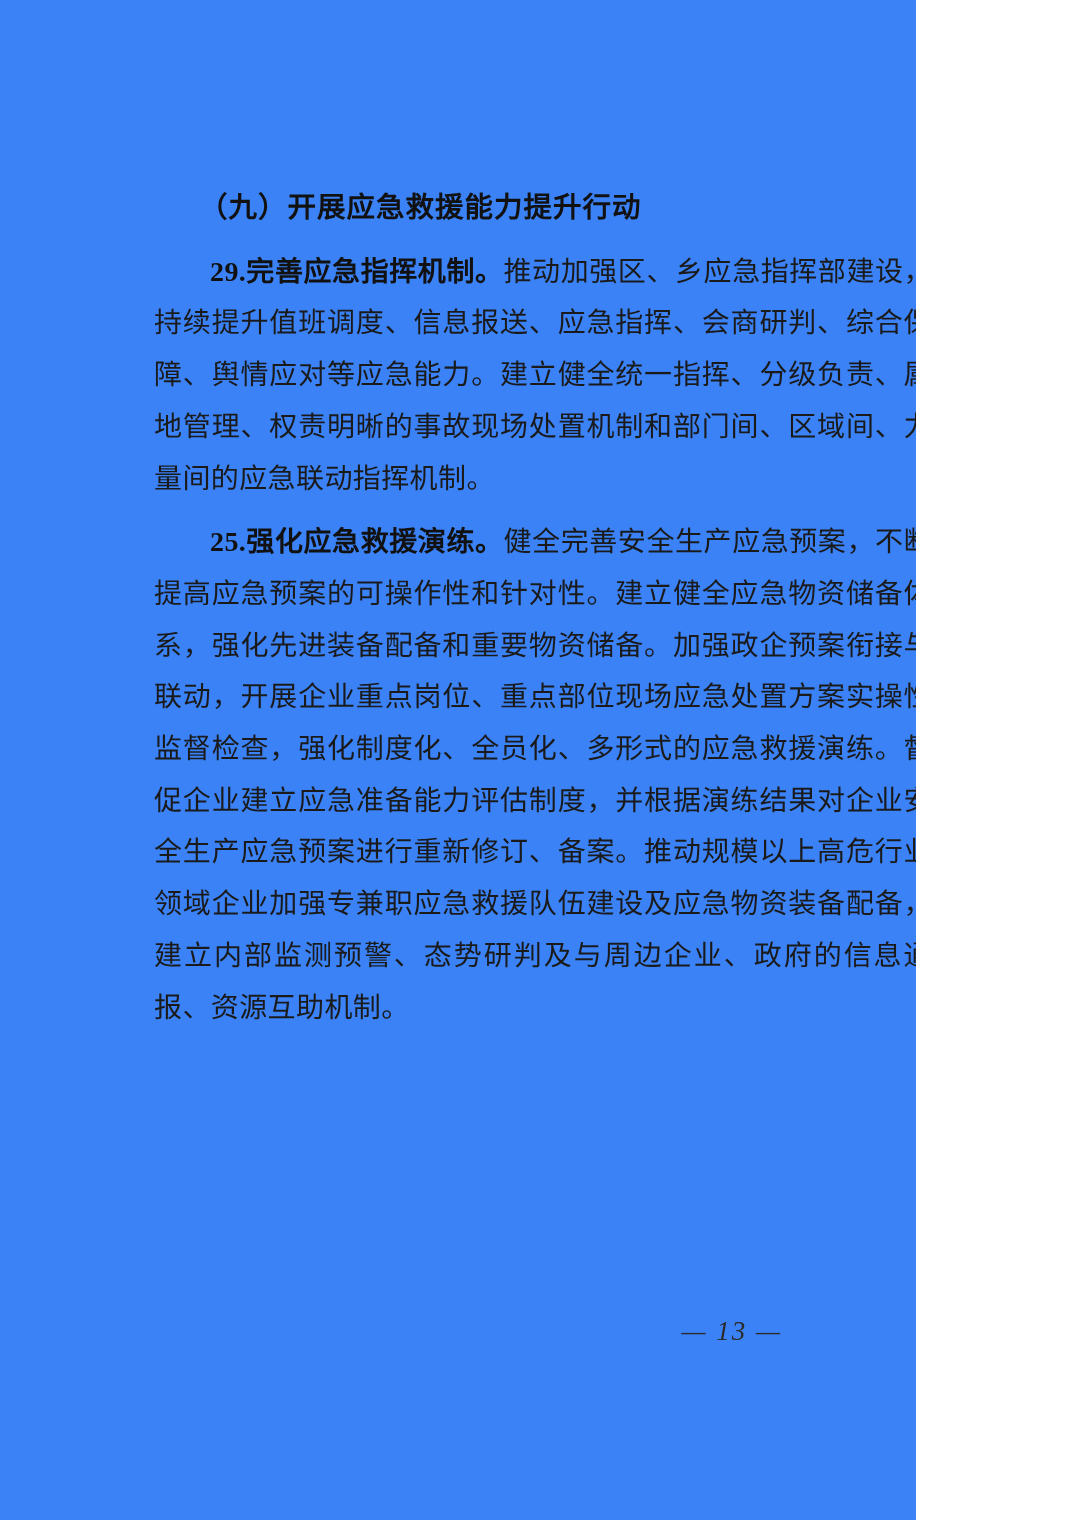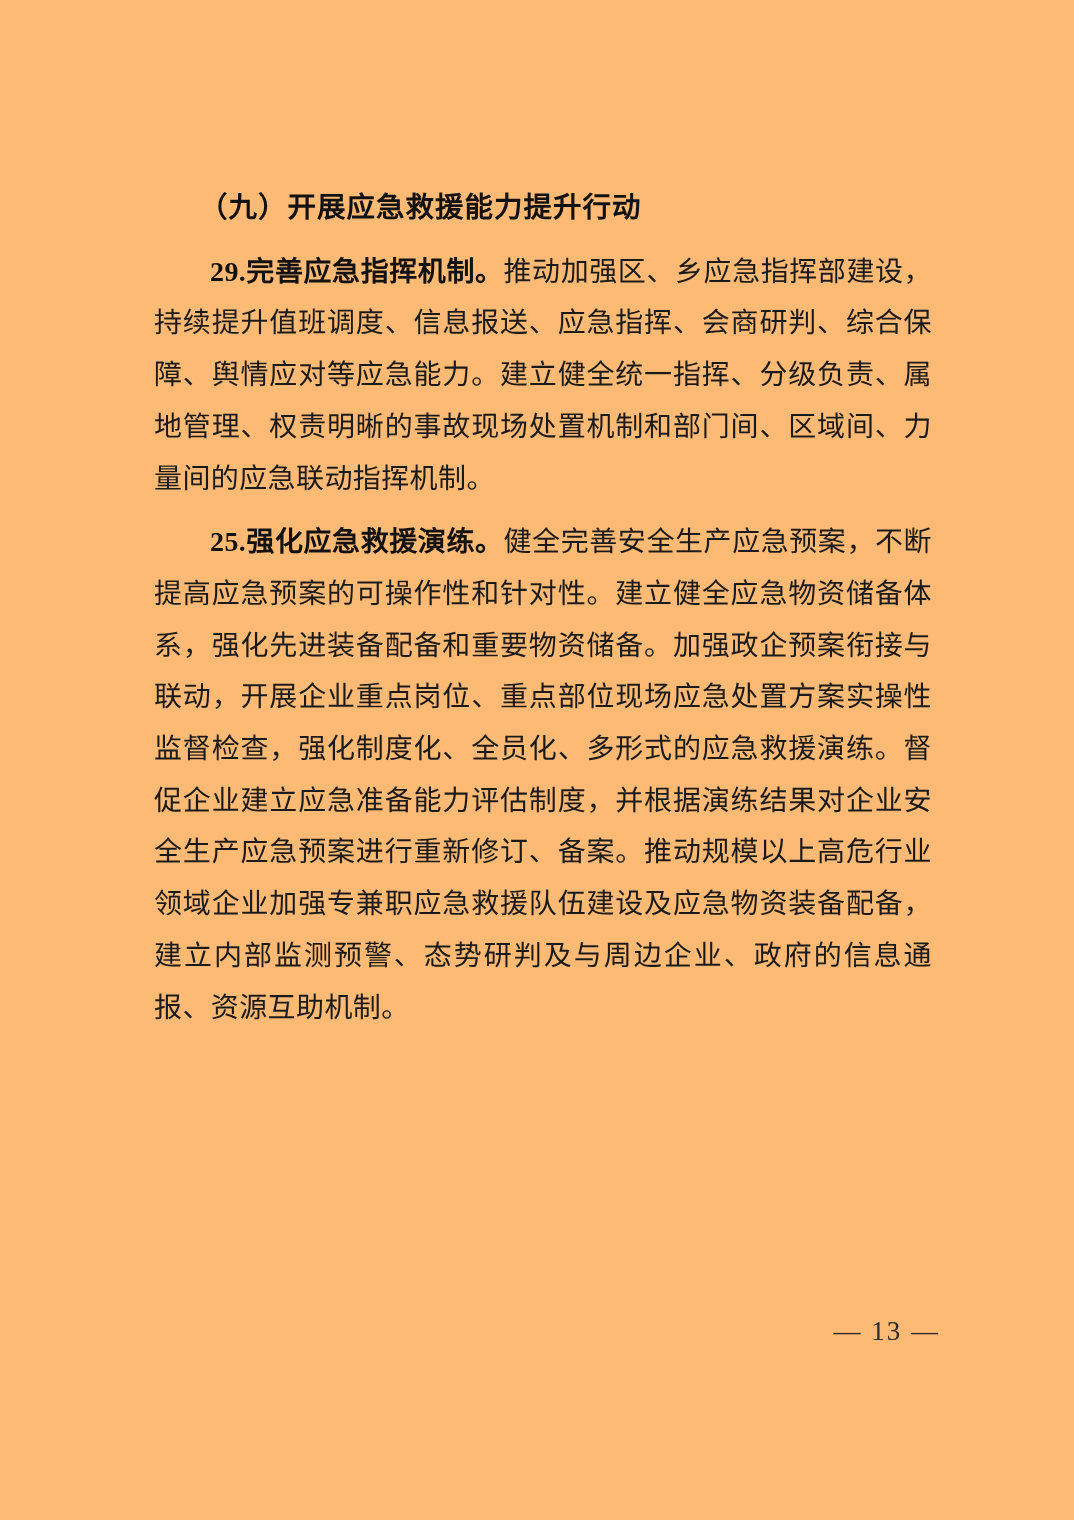--- a/index.html
+++ b/index.html
@@ -2,23 +2,23 @@
 <html lang="zh-CN"><head>
 <meta charset="utf-8">
 <style>
   html, body {
     margin: 0;
     padding: 0;
     background: #ffffff;
   }
   .page {
     position: relative;
-    width: 1074px;
+    width: 916px;
     height: 1520px;
-    background: #fdba74;
+    background: #3b82f6;
     overflow: hidden;
     font-family: "Liberation Serif", "DejaVu Serif", serif;
     color: #1a1a1a;
   }
   .content {
     position: absolute;
     left: 142px;
     top: 182px;
     width: 802px;
     font-size: 28px;
@@ -45,20 +45,21 @@
     color: #111111;
   }
   .page-number {
     position: absolute;
     top: 1316px;
     right: 134px;
     font-size: 27px;
     letter-spacing: 2px;
     color: #2b2b2b;
     text-align: right;
+    font-style: italic;
   }
 </style>
 </head>
 <body>
 
 <div class="page">
   <div class="content">
 
     <h2 class="heading">（九）开展应急救援能力提升行动</h2>
 

